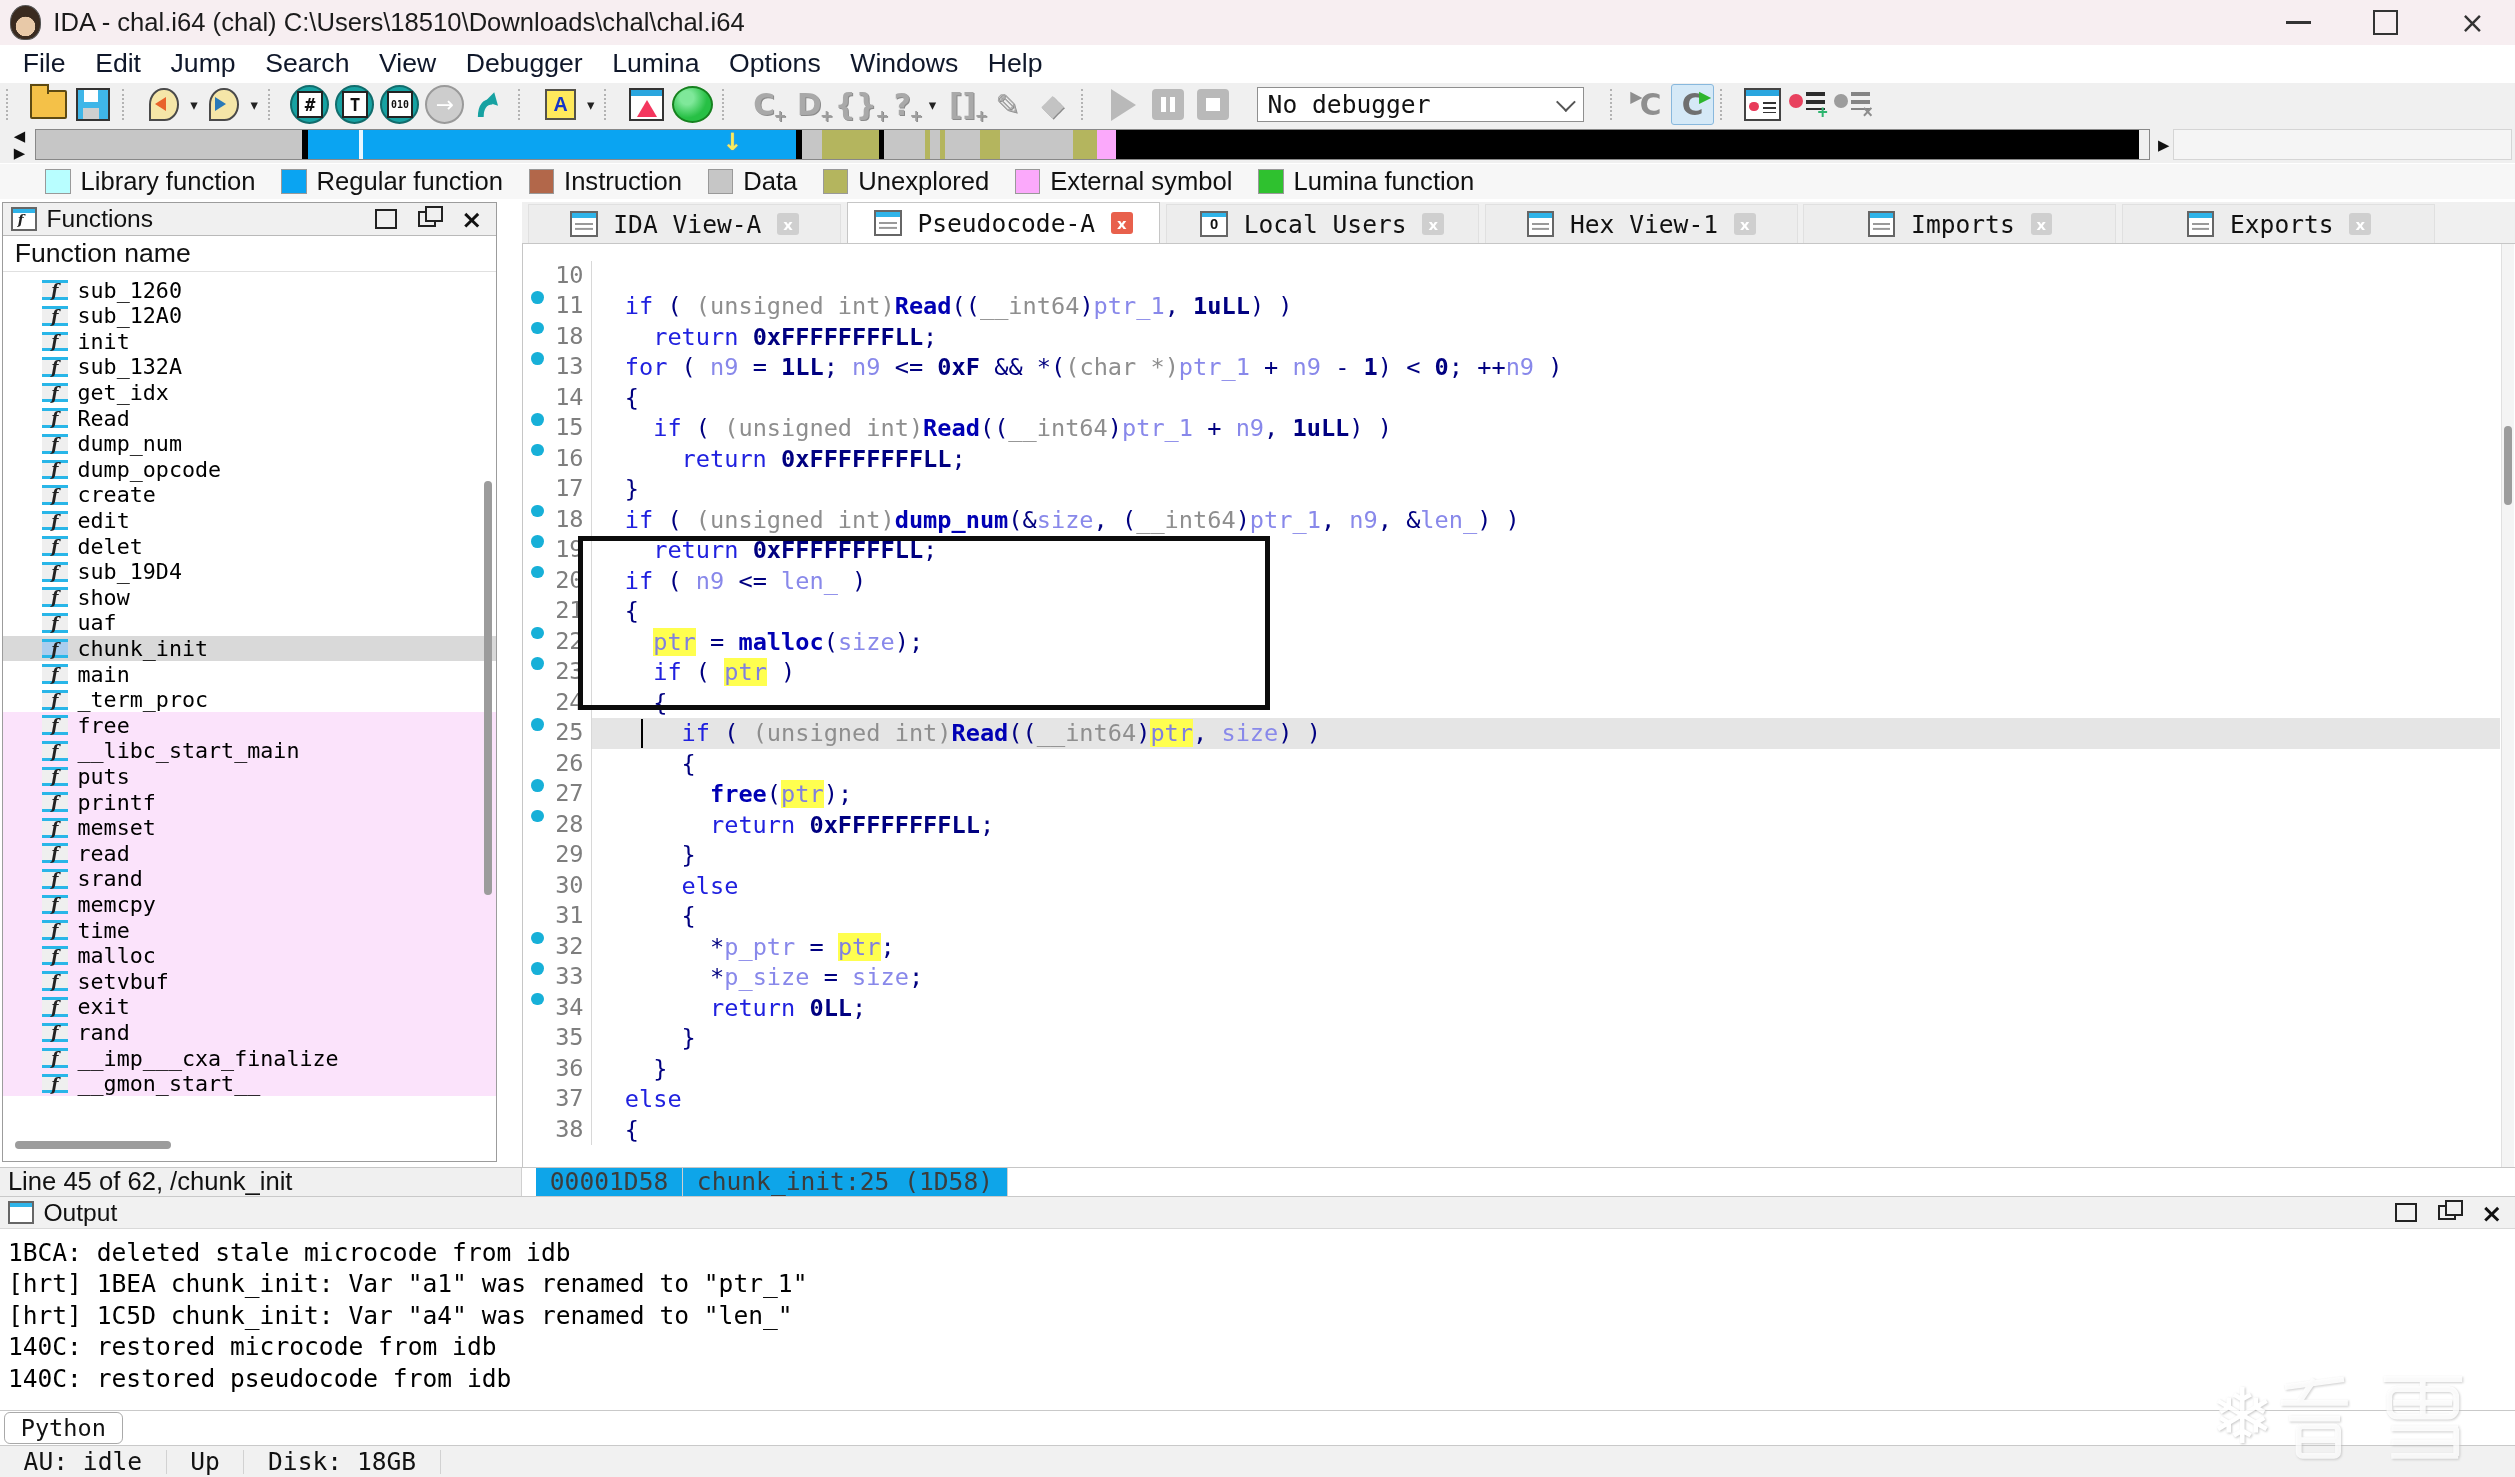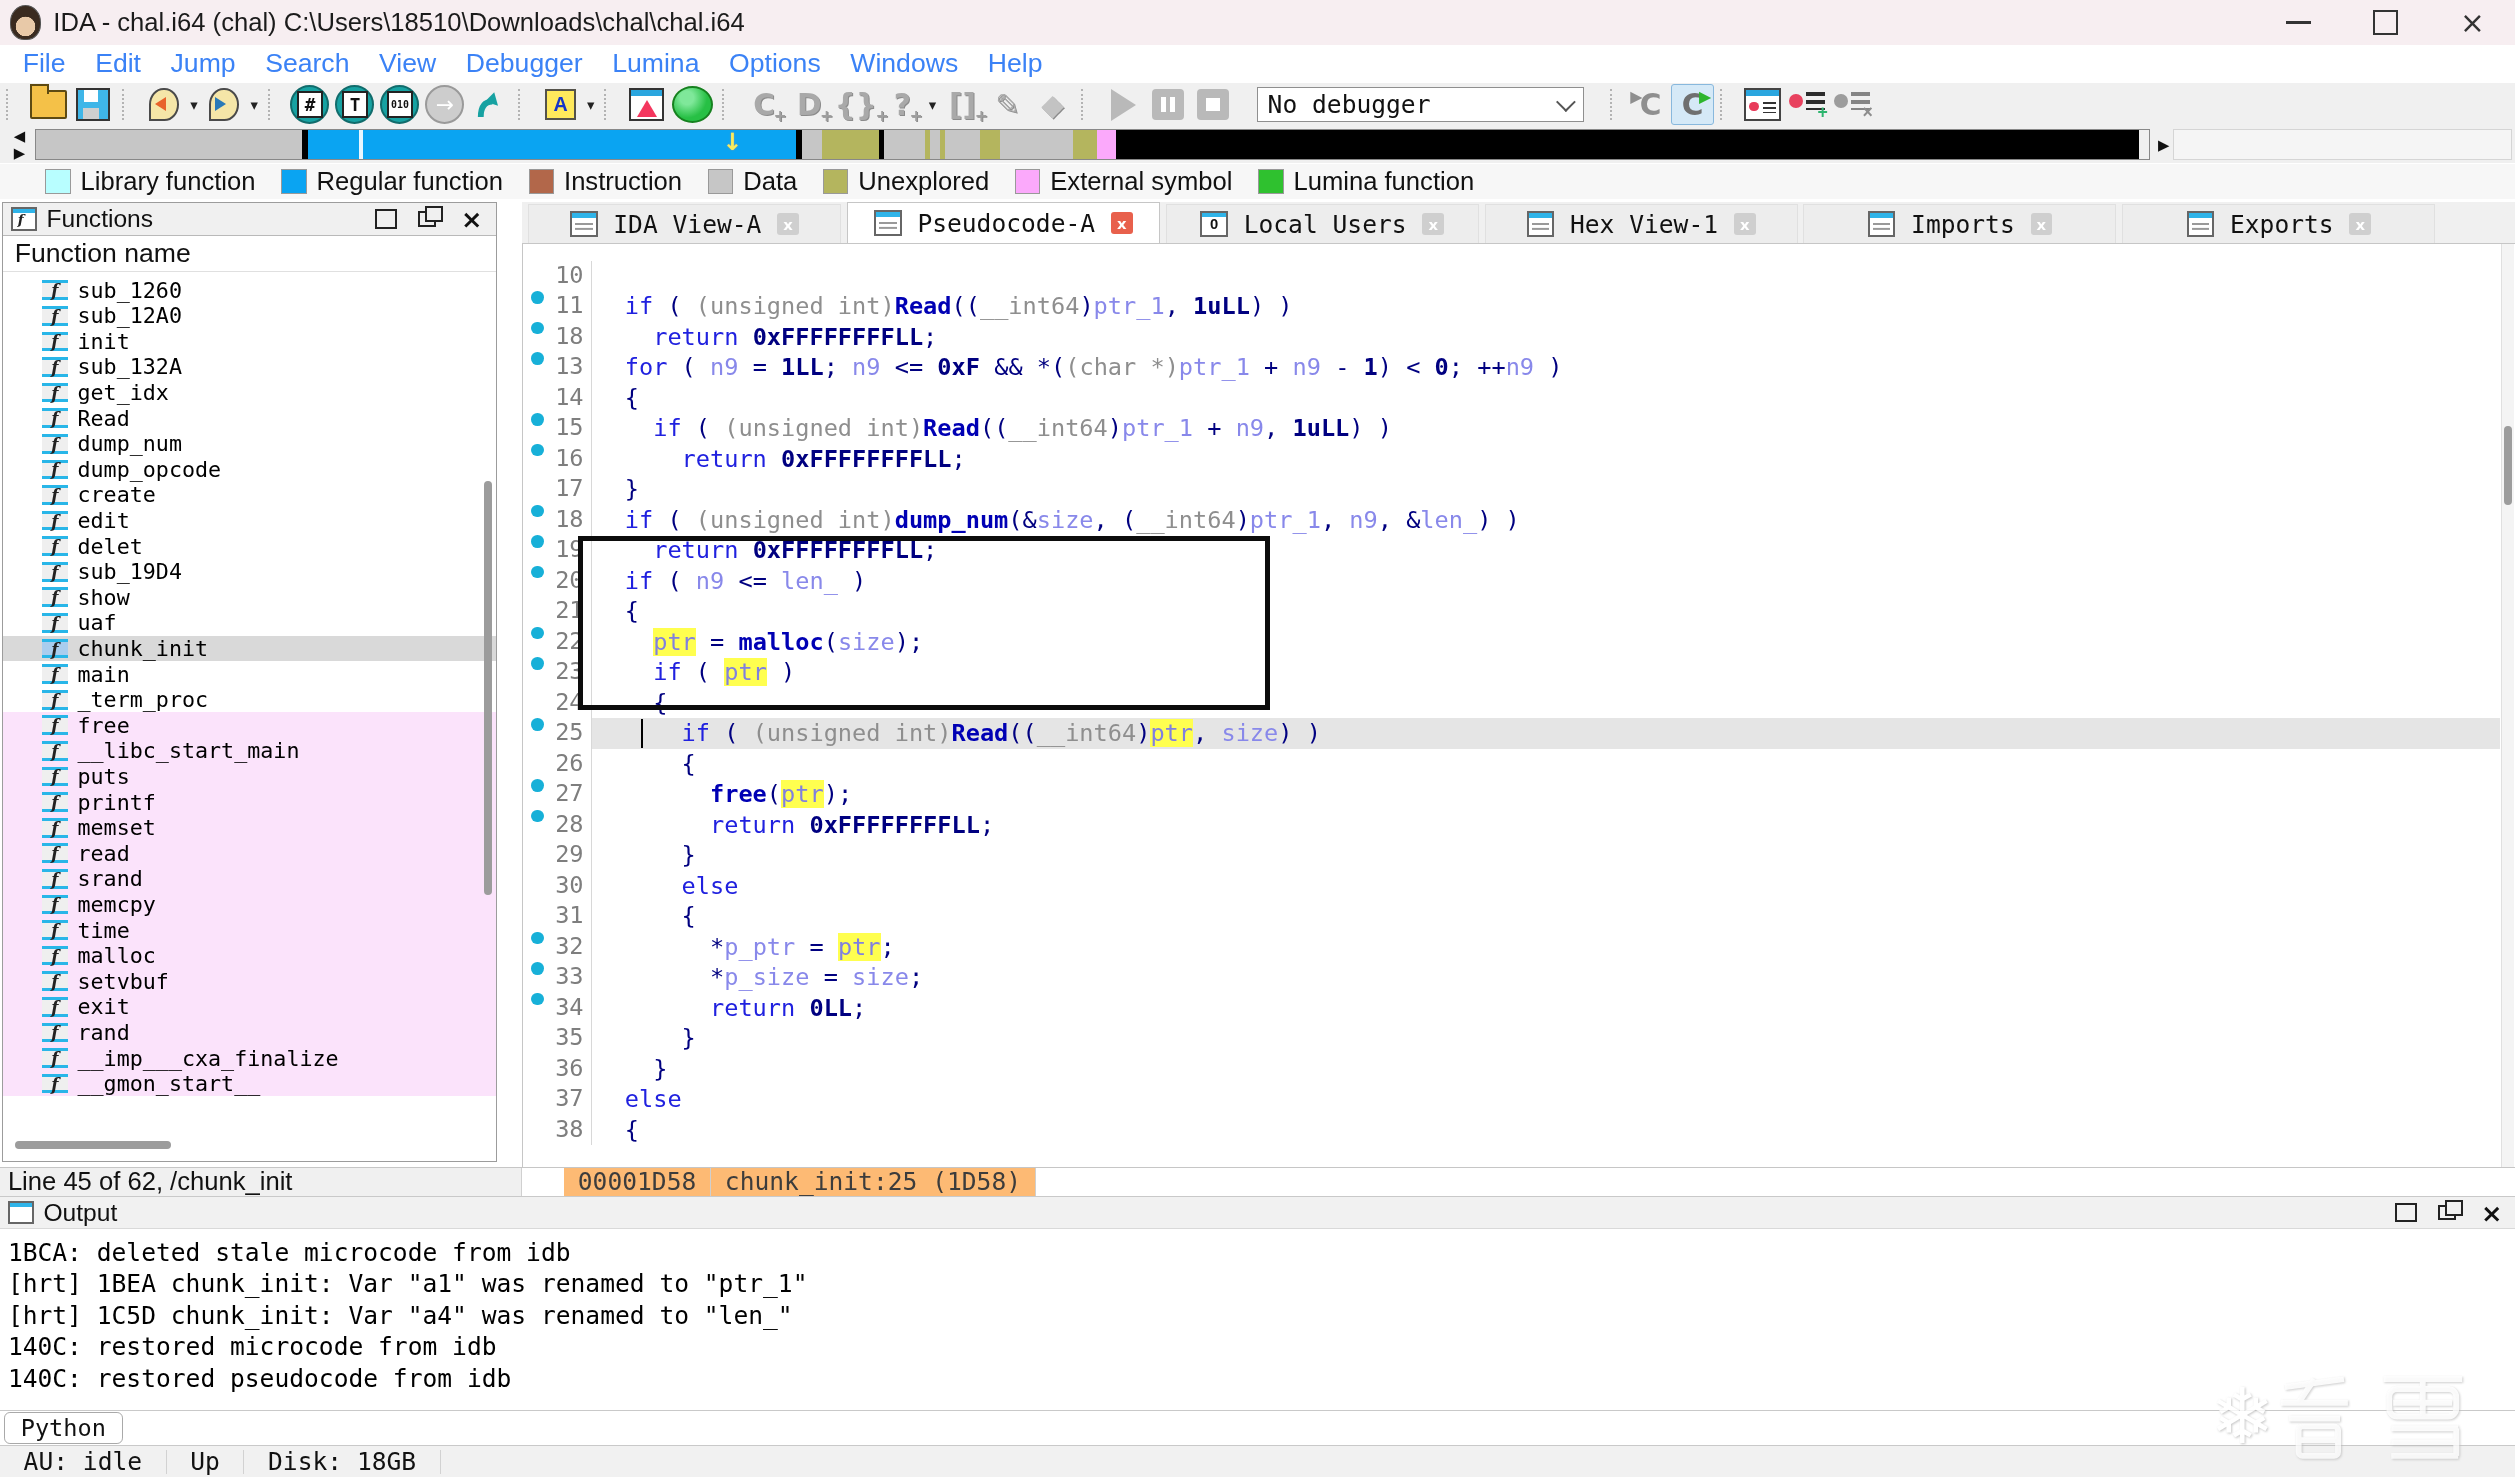--- a/index.html
+++ b/index.html
@@ -12,21 +12,21 @@
             background:radial-gradient(circle at 50% 62%,#e8c9a8 0 38%,#3a2b20 40% 100%);border:1px solid #555;}
   .title-text{font-size:25.6px;color:#1b1b1b;}
   .win-controls{position:absolute;right:0;top:0;height:45px;display:flex;}
   .win-btn{width:87px;height:45px;display:flex;align-items:center;justify-content:center;font-size:27.6px;color:#333;}
   .min-glyph{width:25.6px;height:3px;background:#333;}
   .max-glyph{width:21.7px;height:21.7px;border:2px solid #333;}
   .close-glyph{font-family:"DejaVu Sans",sans-serif;font-size:29.6px;}
   
   .menubar{position:absolute;left:0;top:45px;width:2516px;height:37px;background:#ffffff;
            display:flex;align-items:center;padding-left:7.9px;box-sizing:border-box;}
-  .menu-item{font-size:26.6px;padding:0 14.8px;color:#3b82f6;}
+  .menu-item{font-size:26.6px;padding:0 14.8px;color:#0f172a;}
   
   .toolbar{position:absolute;left:0;top:83px;width:2516px;height:43px;background:#f0f0f0;
            display:flex;align-items:center;}
   .tb-sep{width:7.9px;height:31.5px;border-left:2px dotted #b3b3b3;margin:0 9.9px 0 5.9px;}
   .tb-btn{display:flex;align-items:center;justify-content:center;height:39px;min-width:39px;margin:0 3px;}
   .folder-ico{width:33px;height:25.6px;background:#f4c148;border:2px solid #5d4a12;border-radius:2px;position:relative;}
   .folder-ico::before{content:"";position:absolute;left:-2px;top:-7.9px;width:15.8px;height:7.9px;background:#f4c148;border:2px solid #5d4a12;border-bottom:none;}
   .save-ico{width:29.6px;height:29.6px;background:#3fb6e8;border:2px solid #333;position:relative;}
   .save-ico::before{content:"";position:absolute;left:5.9px;top:0;width:13.8px;height:11.8px;background:#fff;}
   .save-ico::after{content:"";position:absolute;left:4.9px;bottom:0;width:15.8px;height:11.8px;background:#cfcfcf;}
@@ -141,21 +141,21 @@
   .tok-cast{color:#8e8e8e;}
   .tok-plain{color:#000;}
   .tok-hl{color:#8080e0;background:#ffff4f;}
   .ann-rect{position:absolute;left:55px;top:292px;width:692px;height:174px;border:5.9px solid #0c0c0c;box-sizing:border-box;pointer-events:none;z-index:6;}
   .pvscroll{position:absolute;right:2px;top:0;width:11.8px;height:924px;background:#f4f4f4;border-left:1px solid #e0e0e0;}
   .pvthumb{position:absolute;right:2px;top:182px;width:7.9px;height:79px;background:#9c9c9c;border-radius:3.9px;}
   
   .statusrow{position:absolute;left:0;top:1167px;width:2516px;height:28.6px;border-top:1px solid #c6c6c6;box-sizing:border-box;background:#fff;display:flex;}
   .statusrow-left{width:522px;background:#f0f0f0;display:flex;align-items:center;padding-left:7.9px;box-sizing:border-box;
                   font-size:25.6px;color:#111;border-right:1px solid #d0d0d0;}
-  .pstatus{display:flex;align-items:flex-start;margin-left:42px;background:#fdba74;}
+  .pstatus{display:flex;align-items:flex-start;margin-left:14px;background:#0ea5e9;}
   .pstatus-cell{padding:0 13.8px;font-family:"DejaVu Sans Mono",monospace;font-size:24.6px;color:#3c3c3c;height:27.6px;display:flex;align-items:center;border-right:1px solid #cfcfcf;}
   
   .outpanel{position:absolute;left:0;top:1196px;width:2516px;height:214px;background:#fff;}
   .outhdr{height:33px;background:#f1f1f1;border-top:1px solid #c9c9c9;border-bottom:1px solid #d9d9d9;display:flex;align-items:center;gap:9.9px;padding:0 7.9px;box-sizing:border-box;}
   .outhdr .panel-ico::after{content:"";}
   .outtitle{font-size:24.6px;color:#111;flex:1;}
   .outlog{padding:7.9px 0 0 7.9px;}
   .outline-row{font-family:"DejaVu Sans Mono",monospace;font-size:24.6px;color:#000;line-height:31.5px;white-space:pre;}
   
   .pyrow{position:absolute;left:0;top:1410px;width:2516px;height:35px;border-top:1px solid #c9c9c9;background:#fff;display:flex;align-items:center;box-sizing:border-box;}

